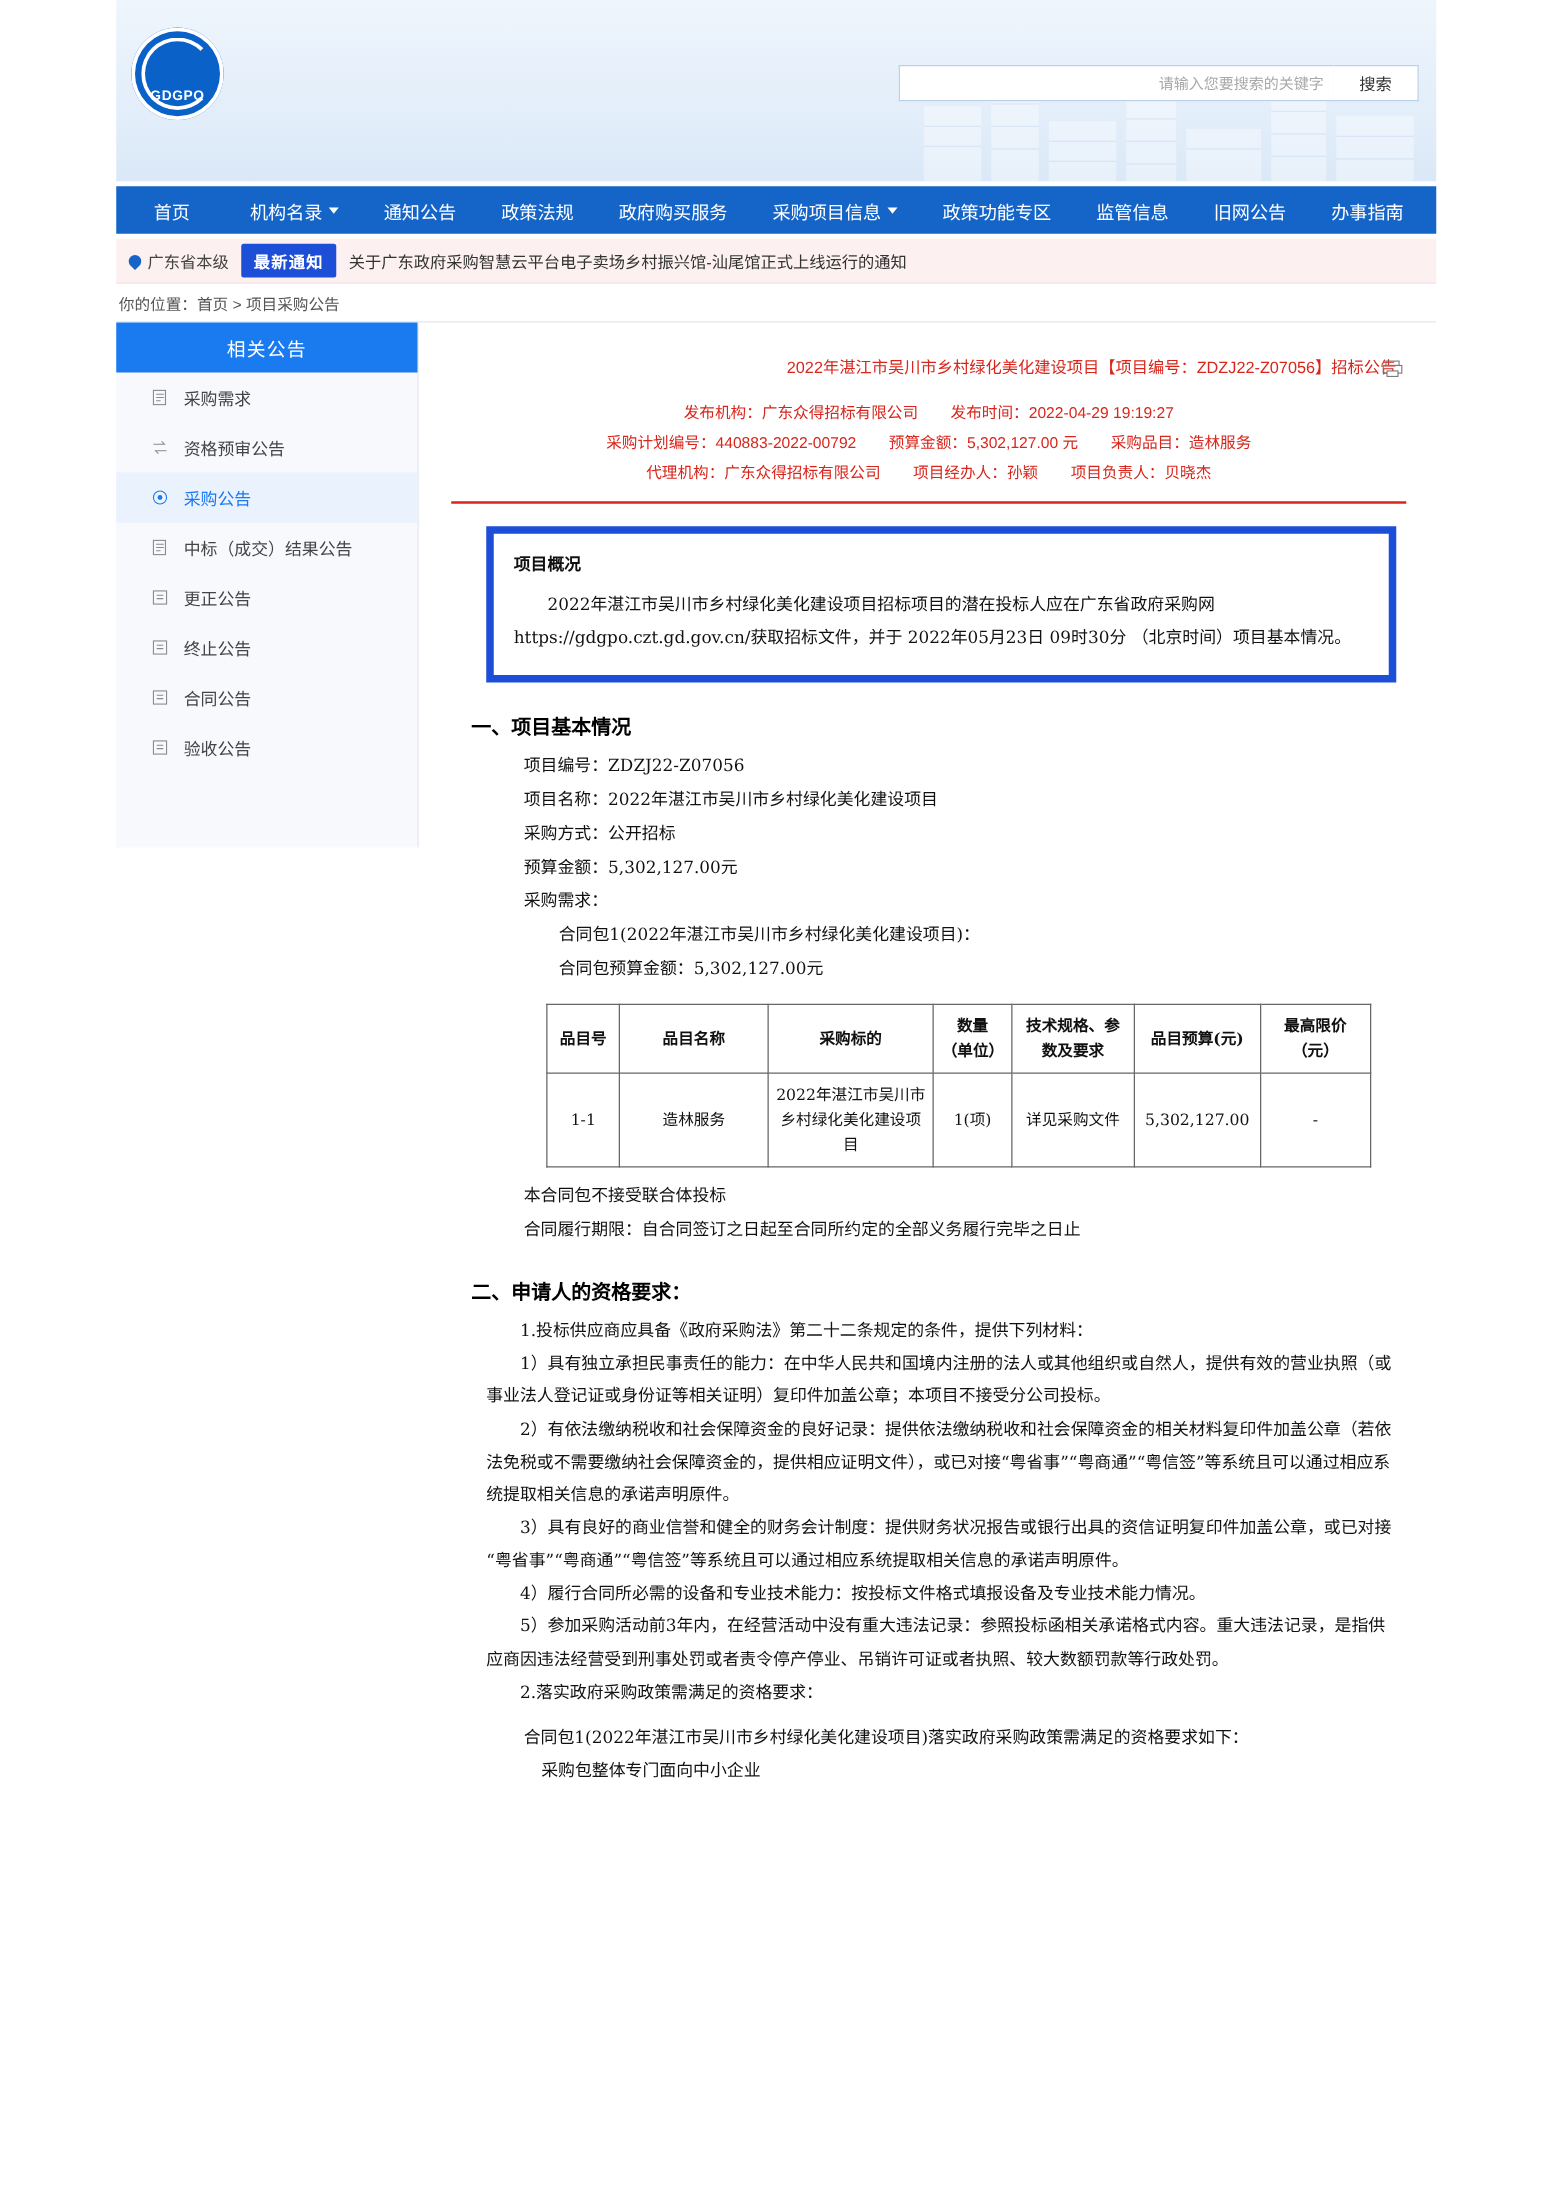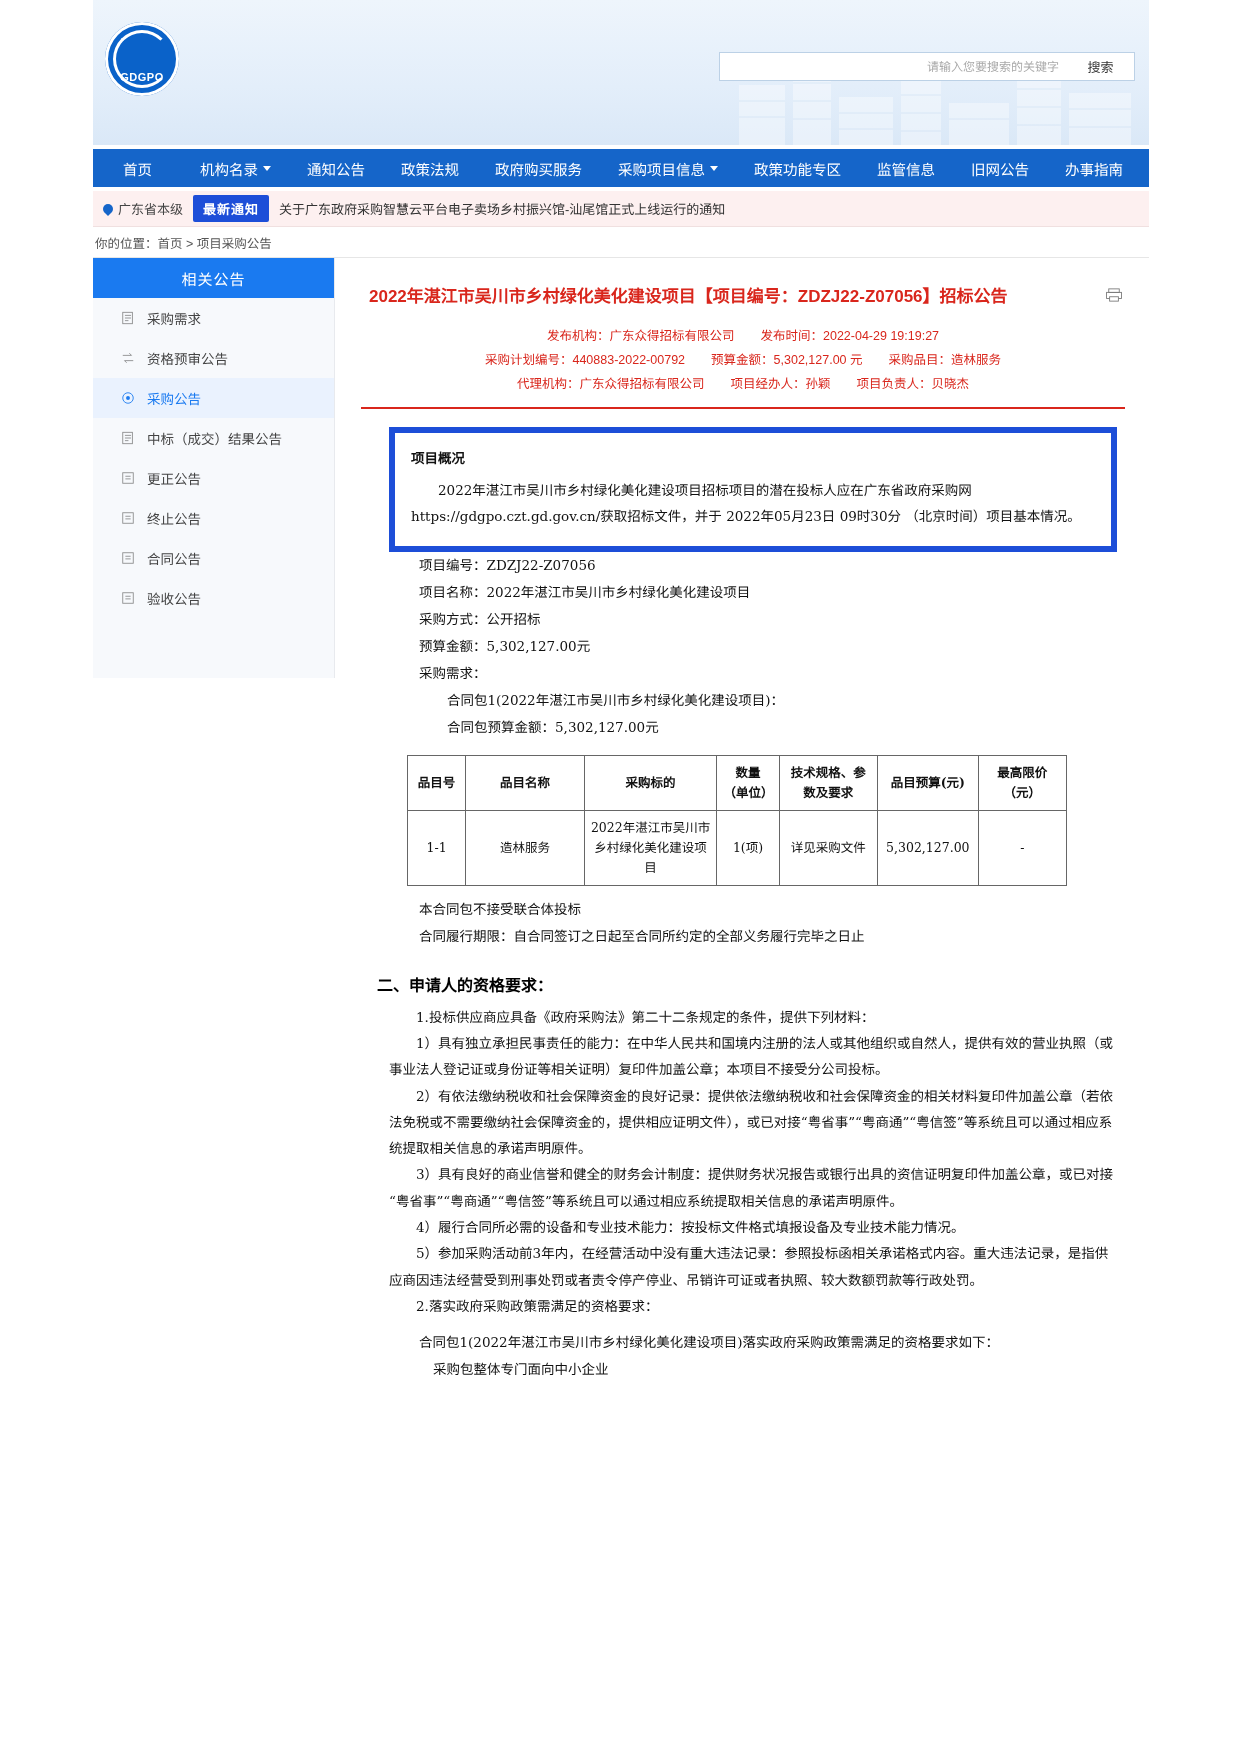--- a/index.html
+++ b/index.html
@@ -153,22 +153,22 @@
   }
   .side-item.active { background: #eaf2fe; color: #1a7af0; }
   .side-item .ic { width: 14px; height: 14px; flex: 0 0 14px; opacity: .75; }
   .side-item.active .ic { opacity: 1; }
 
   .article {
     flex: 1 1 auto; padding: 16px 22px 30px 24px;
     min-width: 0;
   }
   .art-title {
-    color: #d9261c; font-size: 17px; font-weight: bold;
-    text-align: left; line-height: 1.5; margin: 10px 10px 0 10px;
+    color: #d9261c; font-size: 13px; font-weight: normal;
+    text-align: right; line-height: 1.5; margin: 10px 10px 0 10px;
     position: relative;
   }
   .print-icon {
     position: absolute; right: -6px; top: 4px;
     width: 18px; height: 14px; cursor: pointer;
   }
   .meta {
     margin-top: 14px;
     color: #d9261c; font-size: 12.5px; text-align: center;
     line-height: 1.95;
@@ -199,21 +199,21 @@
   }
   .plist .indent1 { margin-left: 28px; }
   .para {
     font-size: 13.5px; color: #111; line-height: 1.95;
     text-indent: 2em; margin: 0 10px 0 30px;
     font-family: "DejaVu Serif", serif;
   }
 
   table.goods {
     border-collapse: collapse;
-    margin: 14px 0 0 48px;
+    margin: 14px 0 0 78px;
     width: 660px;
     font-family: "DejaVu Serif", serif;
   }
   table.goods th, table.goods td {
     border: 1px solid #666;
     font-size: 12.5px; color: #111;
     padding: 7px 6px; text-align: center; line-height: 1.6;
     font-weight: normal;
   }
   table.goods th { font-weight: bold; }
@@ -387,20 +387,21 @@
         </span>
       </div>
 
       <div class="rule"></div>
 
       <div class="abstract-box">
         <div class="lbl">项目概况</div>
         <p>2022年湛江市吴川市乡村绿化美化建设项目招标项目的潜在投标人应在广东省政府采购网https://gdgpo.czt.gd.gov.cn/获取招标文件，并于 2022年05月23日 09时30分 （北京时间）项目基本情况。</p>
       </div>
 
+      <div class="h2">一、项目基本情况</div>
 
       <div class="plist">
         <div>项目编号：ZDZJ22-Z07056</div>
         <div>项目名称：2022年湛江市吴川市乡村绿化美化建设项目</div>
         <div>采购方式：公开招标</div>
         <div>预算金额：5,302,127.00元</div>
         <div>采购需求：</div>
         <div class="indent1">合同包1(2022年湛江市吴川市乡村绿化美化建设项目)：</div>
         <div class="indent1">合同包预算金额：5,302,127.00元</div>
       </div>

